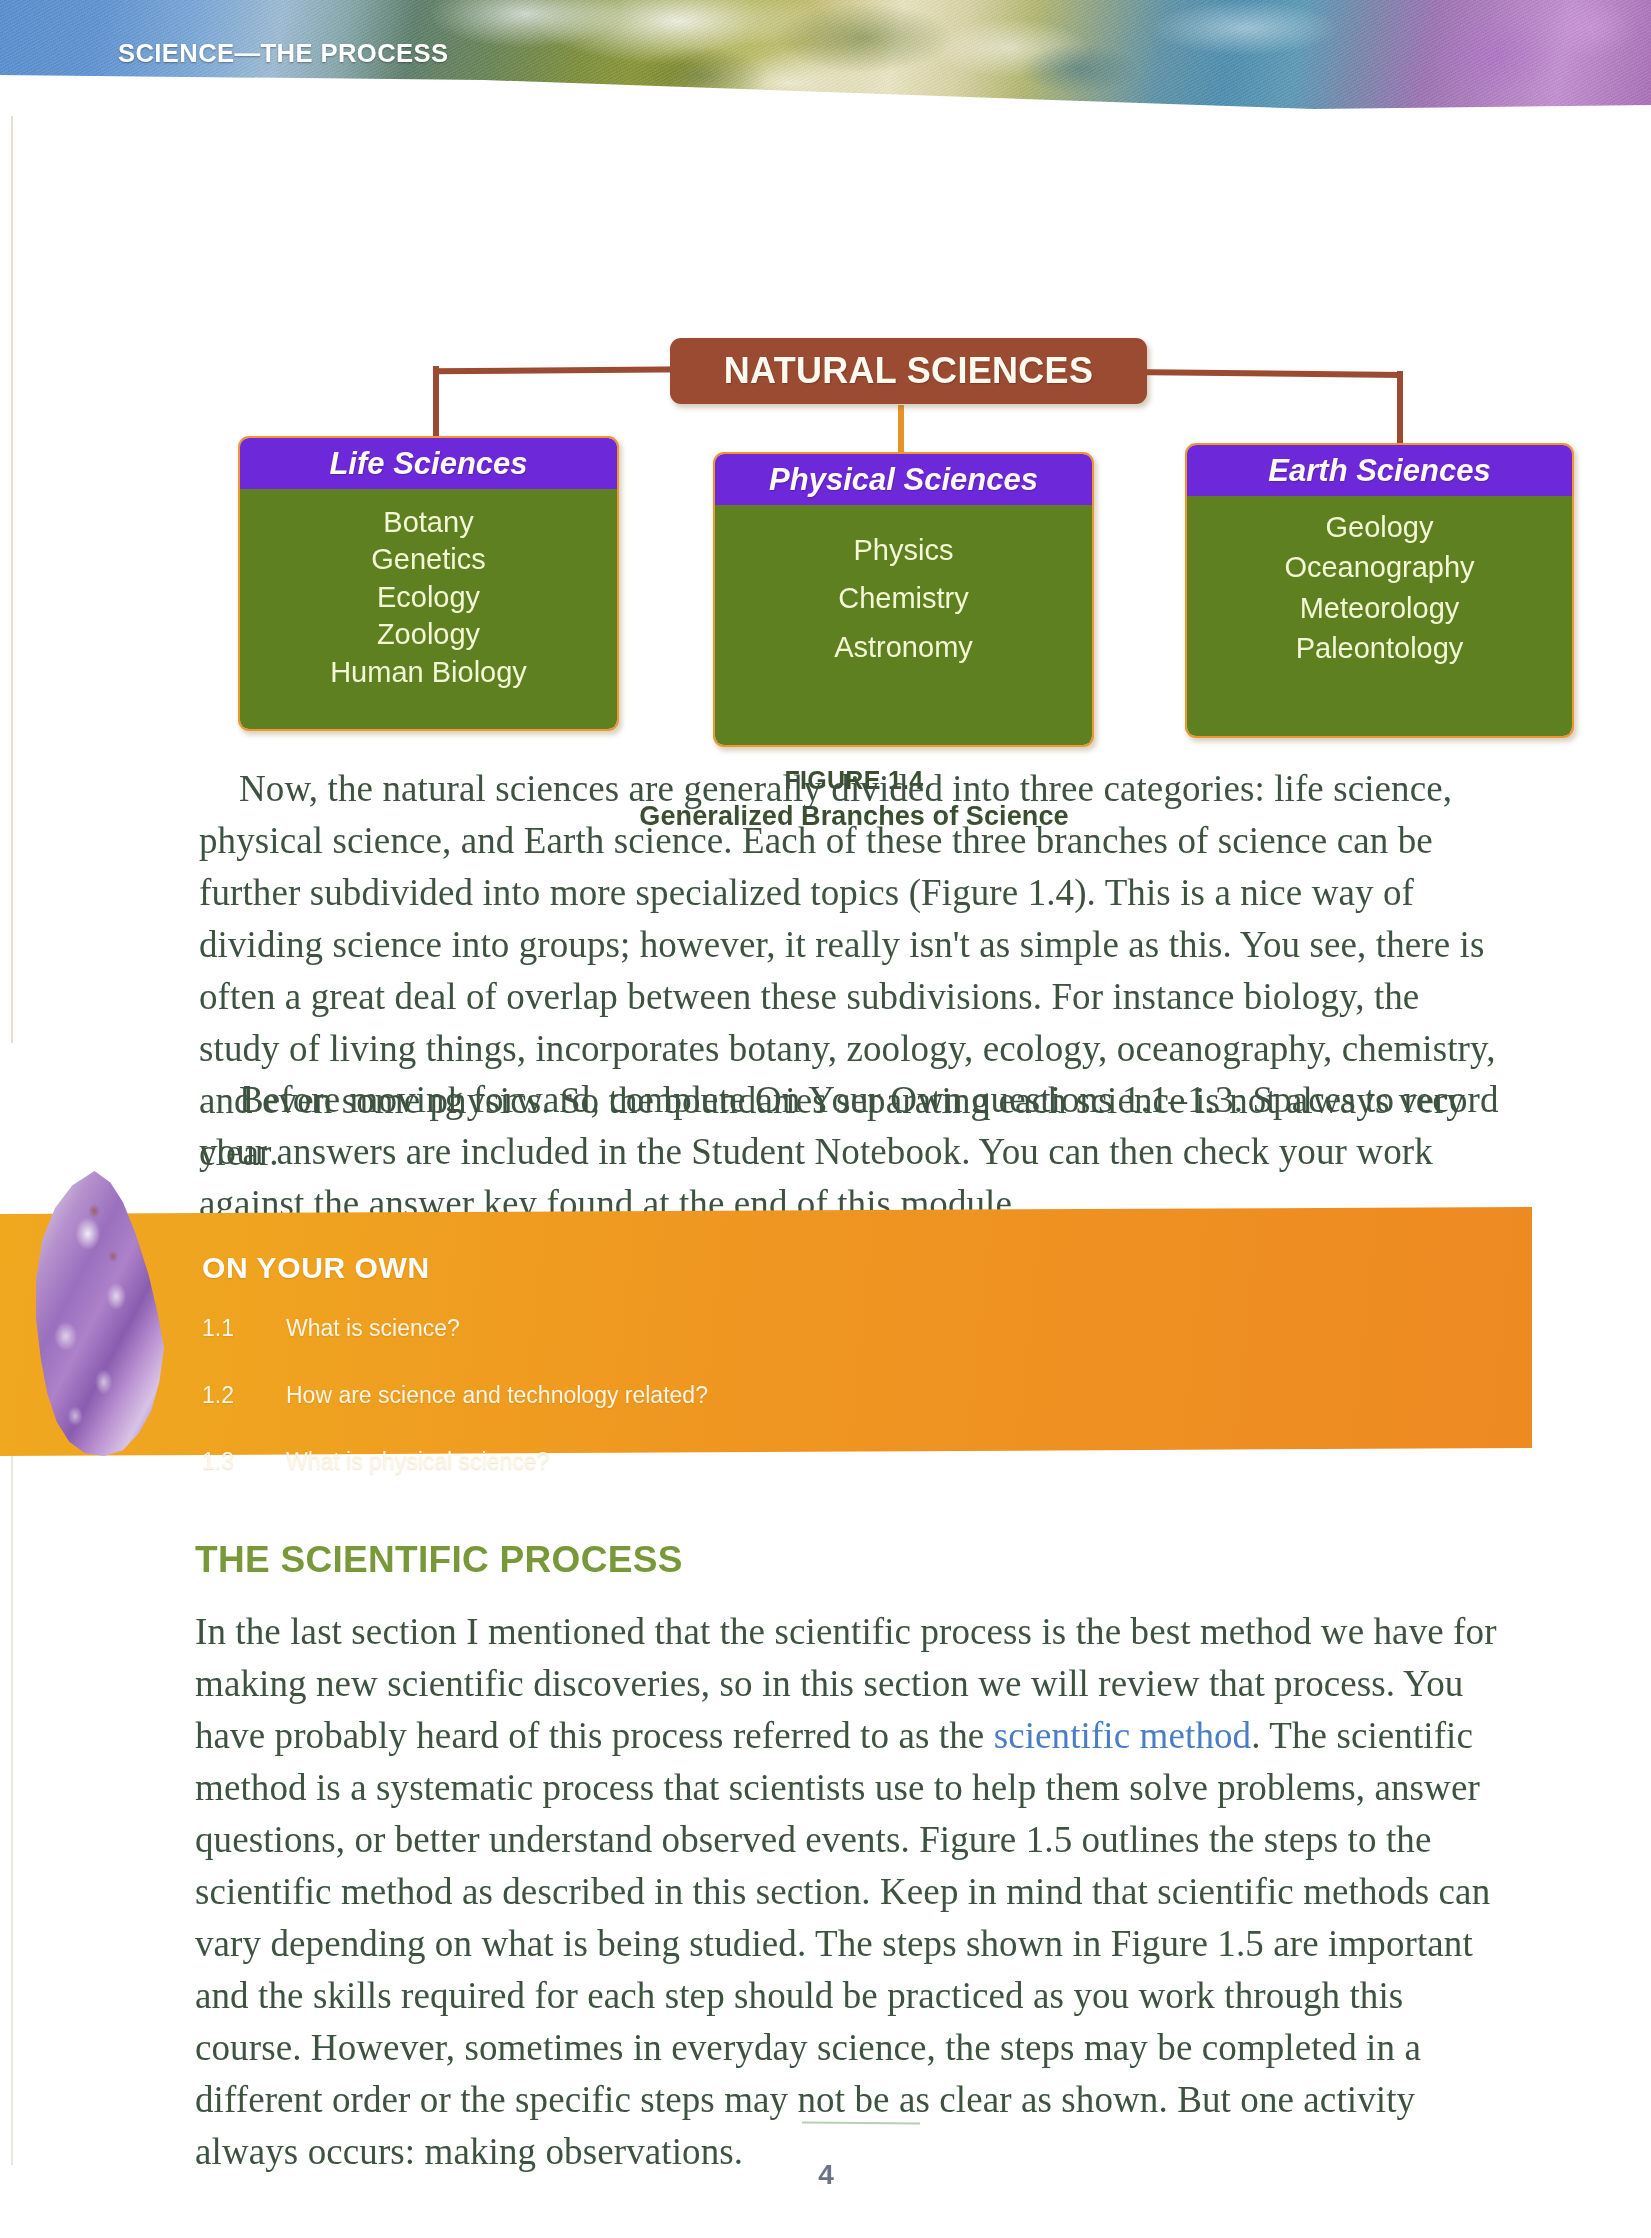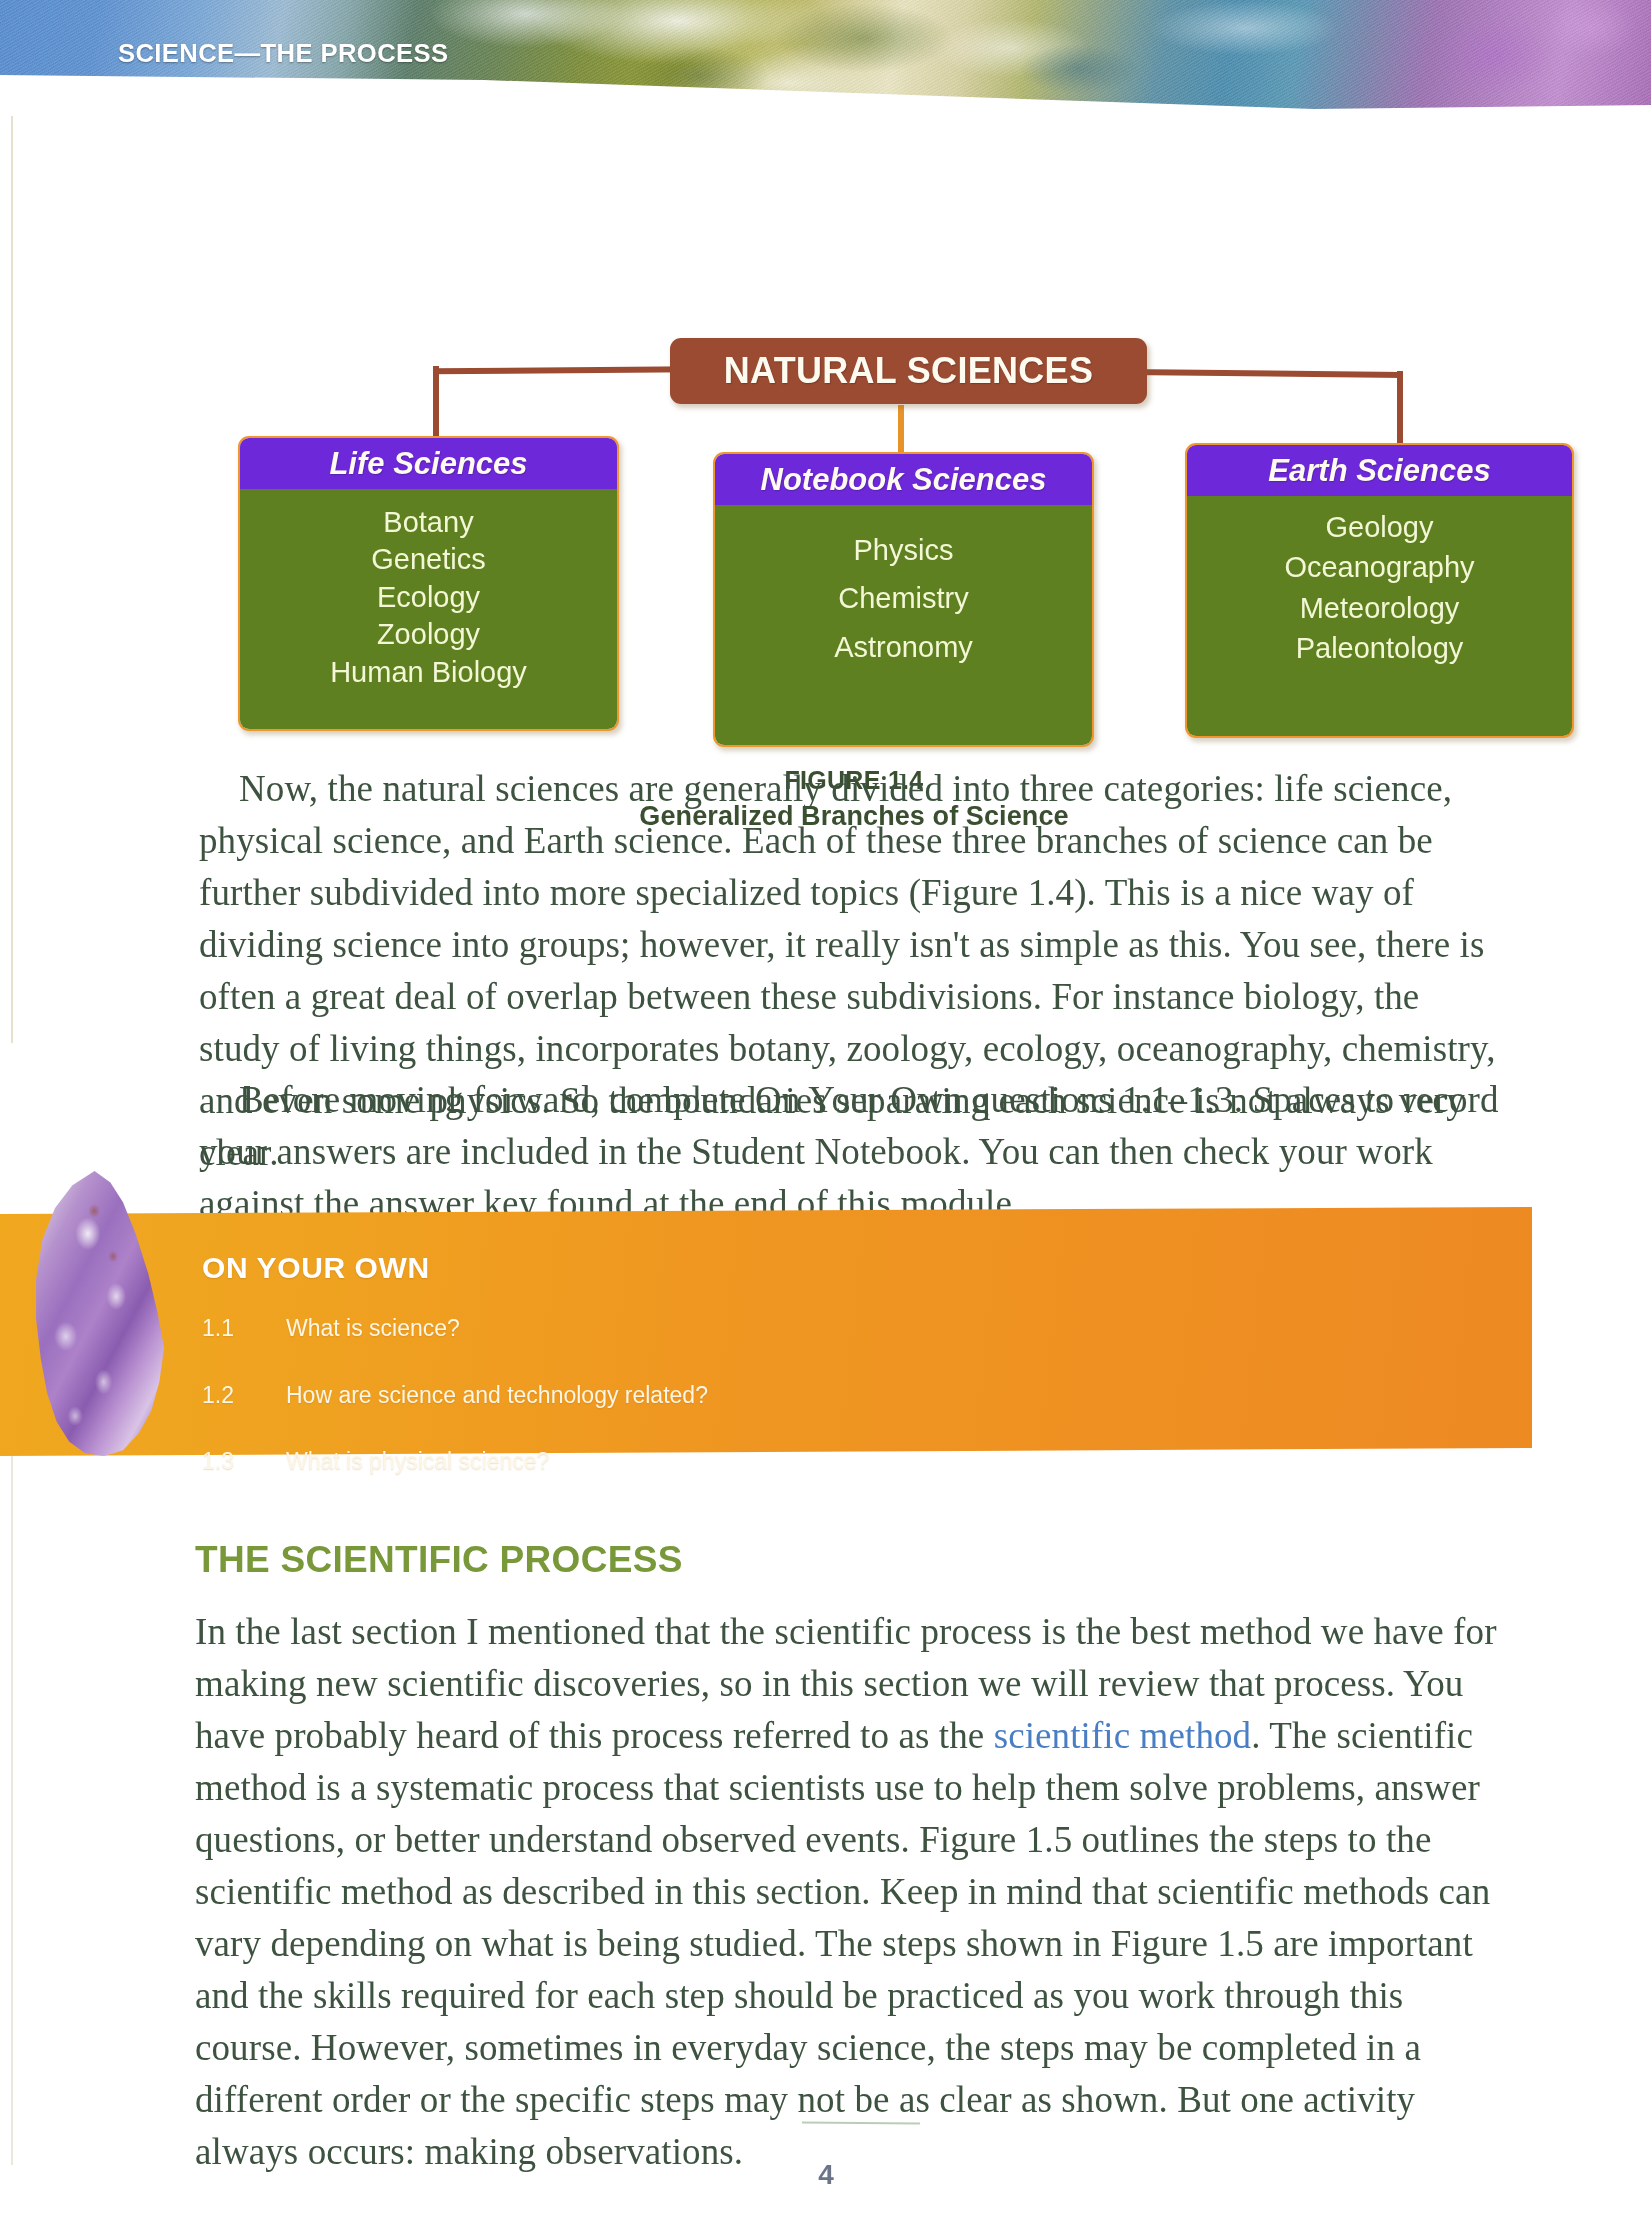--- a/index.html
+++ b/index.html
@@ -381,21 +381,21 @@
     <div class="branch-body">
       <span class="topic">Botany</span>
       <span class="topic">Genetics</span>
       <span class="topic">Ecology</span>
       <span class="topic">Zoology</span>
       <span class="topic">Human Biology</span>
     </div>
   </div>
 
   <div class="branch-box" id="box-physical-sciences">
-    <div class="branch-head">Notebook Sciences</div>
+    <div class="branch-head">Physical Sciences</div>
     <div class="branch-body">
       <span class="topic">Physics</span>
       <span class="topic">Chemistry</span>
       <span class="topic">Astronomy</span>
     </div>
   </div>
 
   <div class="branch-box" id="box-earth-sciences">
     <div class="branch-head">Earth Sciences</div>
     <div class="branch-body">

